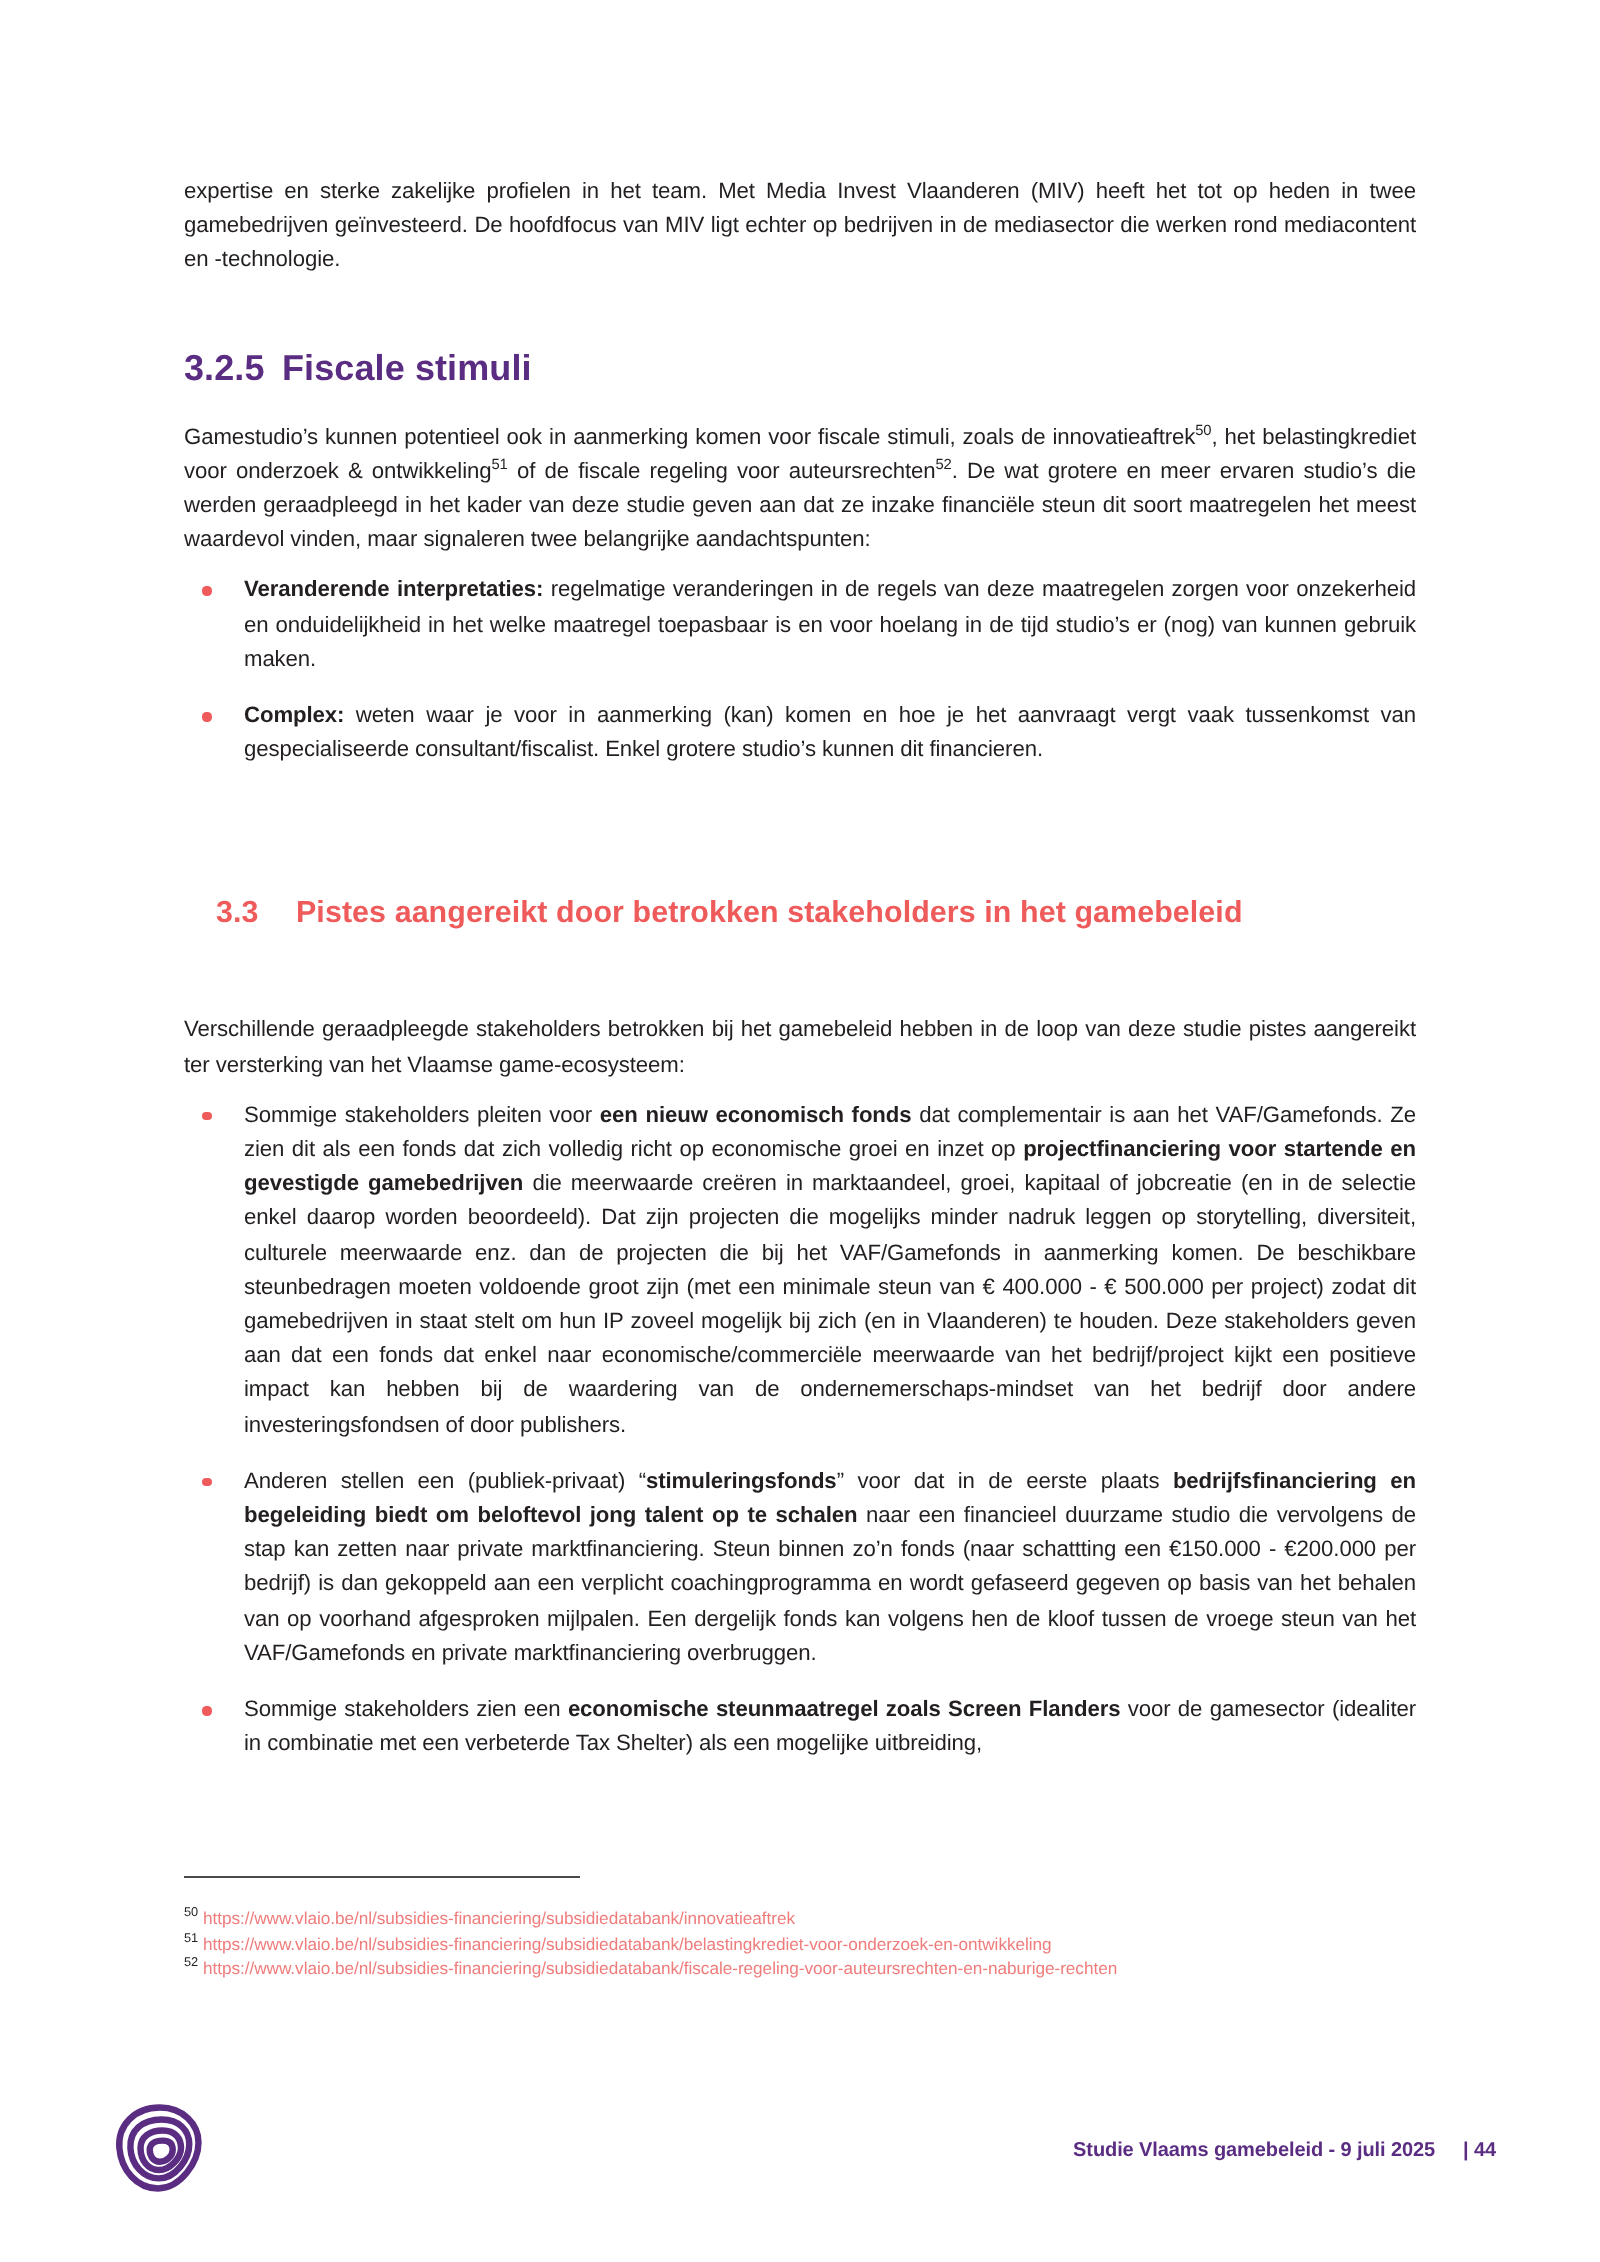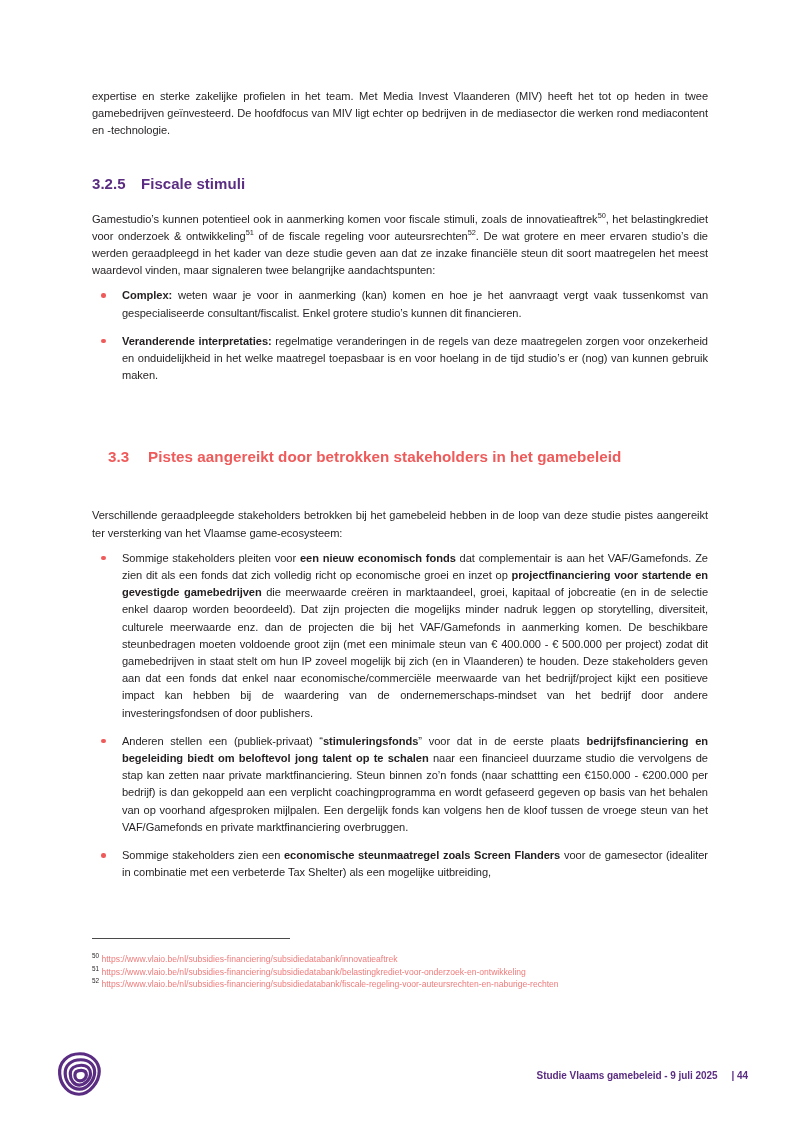--- a/index.html
+++ b/index.html
@@ -38,21 +38,21 @@
     text-justify: inter-word;
     letter-spacing: -0.05px;
   }
 
   .para-gap { height: 17px; }
   .small-gap { height: 8px; }
 
   
   h2.heading-purple {
     margin: 0;
-    font-size: 15px;
+    font-size: 18px;
     font-weight: bold;
     color: #5b2d82;
     letter-spacing: 0.05px;
     line-height: 20px;
   }
   h2.heading-purple .num { display: inline-block; width: 49px; }
 
   h2.heading-coral {
     margin: 16px;
     font-size: 15.2px;
@@ -167,22 +167,22 @@
       <span class="num">3.2.5</span><span>Fiscale stimuli</span>
     </h2>
 
     <div class="para-gap"></div>
 
     <p class="body-text"><span>Gamestudio’s kunnen potentieel ook in aanmerking komen voor fiscale stimuli, zoals de innovatieaftrek</span><sup>50</sup><span>, het belastingkrediet voor onderzoek &amp; ontwikkeling</span><sup>51</sup><span> of de fiscale regeling voor auteursrechten</span><sup>52</sup><span>. De wat grotere en meer ervaren studio’s die werden geraadpleegd in het kader van deze studie geven aan dat ze inzake financiële steun dit soort maatregelen het meest waardevol vinden, maar signaleren twee belangrijke aandachtspunten:</span></p>
 
     <div class="small-gap"></div>
 
     <ul class="bullets">
+      <li><b>Veranderende interpretaties:</b><span> regelmatige veranderingen in de regels van deze maatregelen zorgen voor onzekerheid en onduidelijkheid in het welke maatregel toepasbaar is en voor hoelang in de tijd studio’s er (nog) van kunnen gebruik maken.</span></li>
       <li><b>Complex:</b><span> weten waar je voor in aanmerking (kan) komen en hoe je het aanvraagt vergt vaak tussenkomst van gespecialiseerde consultant/fiscalist. Enkel grotere studio’s kunnen dit financieren.</span></li>
-      <li><b>Veranderende interpretaties:</b><span> regelmatige veranderingen in de regels van deze maatregelen zorgen voor onzekerheid en onduidelijkheid in het welke maatregel toepasbaar is en voor hoelang in de tijd studio’s er (nog) van kunnen gebruik maken.</span></li>
     </ul>
 
     <div class="para-gap"></div>
     <div class="para-gap"></div>
     <div style="height:12px"></div>
 
     <h2 class="heading-coral">
       <span class="num">3.3</span><span>Pistes aangereikt door betrokken stakeholders in het gamebeleid</span>
     </h2>
 

